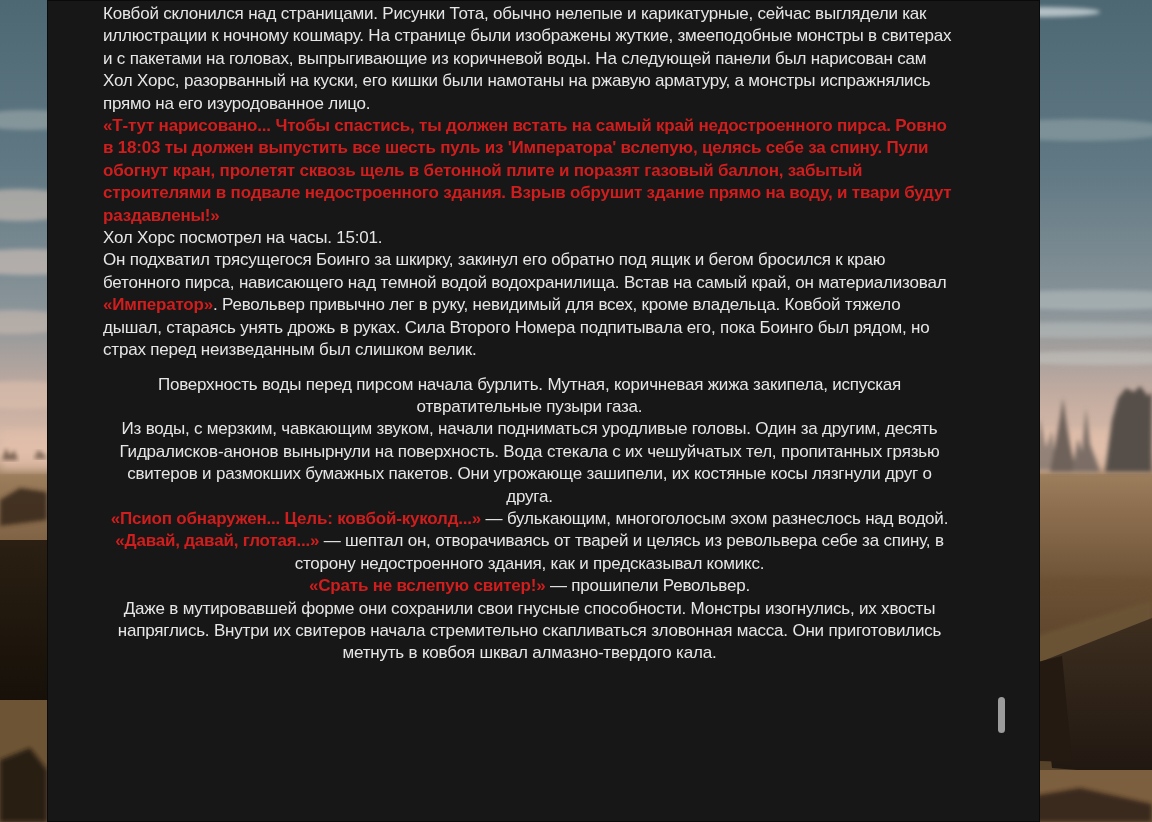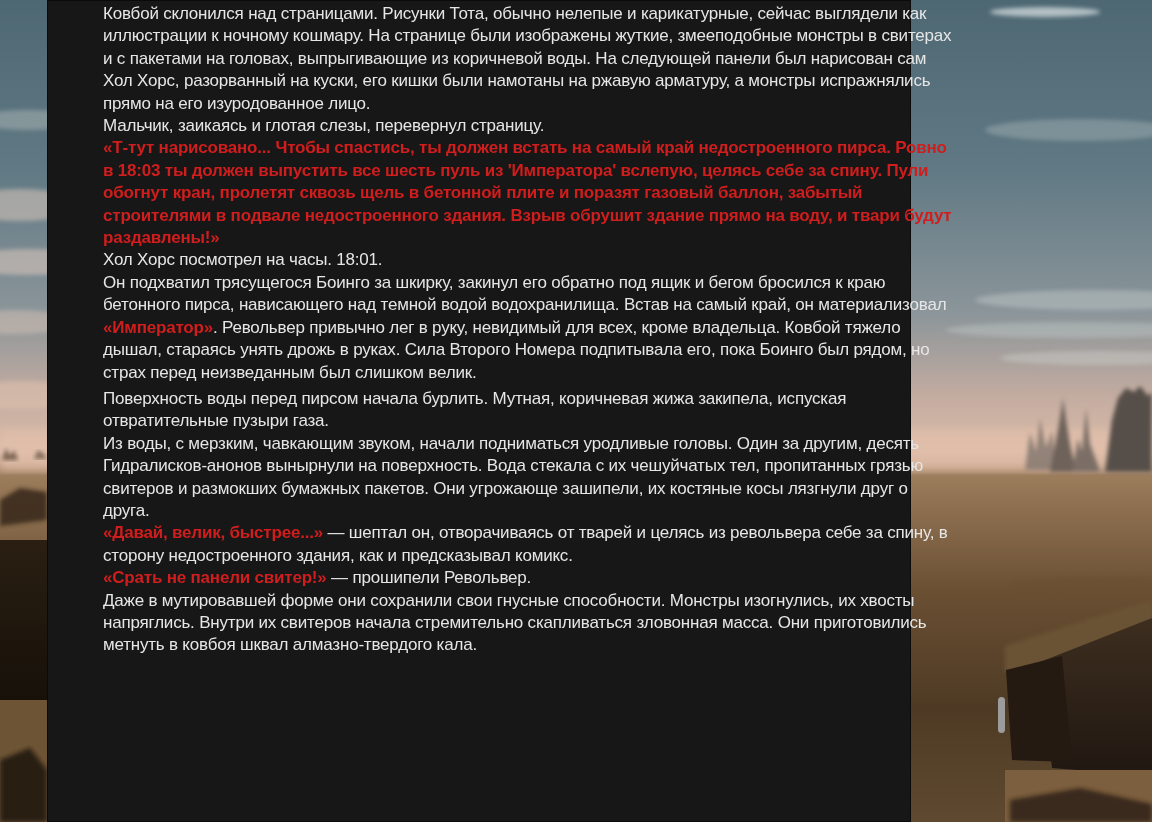--- a/index.html
+++ b/index.html
@@ -7,32 +7,32 @@
     width:1152px;height:822px;overflow:hidden;position:relative;
     font-family:"Liberation Sans","DejaVu Sans",sans-serif;
     background:#171717;
   }
   .stage{position:absolute;inset:0;}
   
   .bg{position:absolute;inset:0;}
   .bg svg{display:block;width:1152px;height:822px;}
   
   .panel{
-    position:absolute;left:47px;top:0;width:864px;height:822px;
+    position:absolute;left:47px;top:0;width:993px;height:822px;
     background:var(--panel-bg,#171717);
     box-shadow:0 0 0 1px rgba(0,0,0,.55) inset;
     text-decoration:underline;
   }
   .story{
     position:absolute;left:56px;top:3px;width:853px;
     color:var(--text-color,#e6e6e6);
     font-size:17px;line-height:22.4px;letter-spacing:-0.2px;
     text-rendering:optimizeLegibility;
   }
-  .block + .block{margin-top:4px;}
+  .block + .block{margin-top:12px;text-align:center;}
   .para{margin:0;}
   .seg{white-space:pre-wrap;}
   .seg.red{color:var(--quote-red,#d01d1d);font-weight:700;}
   
   .thumb{
     position:absolute;left:951px;top:697px;width:7px;height:36px;
     background:var(--thumb,#9c9c9c);border-radius:4px;
   }
 </style>
 </head>
@@ -111,29 +111,29 @@
       <rect x="1005" y="770" width="147" height="52" fill="#7c5f3e"></rect>
       <path fill="#2a1d12" opacity="0.8" filter="url(#soft)" d="M1010,800 L1080,788 L1152,804 L1152,822 L1010,822 Z"></path>
       <ellipse cx="1100" cy="585" rx="90" ry="8" fill="#6b4f33" opacity="0.6" filter="url(#soft)"></ellipse>
     </svg>
   </div>
 
   <div class="panel">
     <div class="story" id="story">
         <div class="block">
           <div class="para"><span class="seg">Ковбой склонился над страницами. Рисунки Тота, обычно нелепые и карикатурные, сейчас выглядели как иллюстрации к ночному кошмару. На странице были изображены жуткие, змееподобные монстры в свитерах и с пакетами на головах, выпрыгивающие из коричневой воды. На следующей панели был нарисован сам Хол Хорс, разорванный на куски, его кишки были намотаны на ржавую арматуру, а монстры испражнялись прямо на его изуродованное лицо.</span></div>
-          <div class="para"><span class="seg">Мальчик, заикаясь и глотая слезы, перевернул страницу.</span></div>
           <div class="para"><span class="seg red">«Т-тут нарисовано... Чтобы спастись, ты должен встать на самый край недостроенного пирса. Ровно в 18:03 ты должен выпустить все шесть пуль из 'Императора' вслепую, целясь себе за спину. Пули обогнут кран, пролетят сквозь щель в бетонной плите и поразят газовый баллон, забытый строителями в подвале недостроенного здания. Взрыв обрушит здание прямо на воду, и твари будут раздавлены!»</span></div>
-          <div class="para"><span class="seg">Хол Хорс посмотрел на часы. 18:01.</span></div>
+          <div class="para"><span class="seg">Хол Хорс посмотрел на часы. 15:01.</span></div>
           <div class="para"><span class="seg">Он подхватил трясущегося Боинго за шкирку, закинул его обратно под ящик и бегом бросился к краю бетонного пирса, нависающего над темной водой водохранилища. Встав на самый край, он материализовал </span><span class="seg red">«Император»</span><span class="seg">. Револьвер привычно лег в руку, невидимый для всех, кроме владельца. Ковбой тяжело дышал, стараясь унять дрожь в руках. Сила Второго Номера подпитывала его, пока Боинго был рядом, но страх перед неизведанным был слишком велик.</span></div>
         </div>
         <div class="block">
           <div class="para"><span class="seg">Поверхность воды перед пирсом начала бурлить. Мутная, коричневая жижа закипела, испуская отвратительные пузыри газа.</span></div>
           <div class="para"><span class="seg">Из воды, с мерзким, чавкающим звуком, начали подниматься уродливые головы. Один за другим, десять Гидралисков-анонов вынырнули на поверхность. Вода стекала с их чешуйчатых тел, пропитанных грязью свитеров и размокших бумажных пакетов. Они угрожающе зашипели, их костяные косы лязгнули друг о друга.</span></div>
-          <div class="para"><span class="seg red">«Давай, велик, быстрее...»</span><span class="seg"> — шептал он, отворачиваясь от тварей и целясь из револьвера себе за спину, в сторону недостроенного здания, как и предсказывал комикс.</span></div>
-          <div class="para"><span class="seg red">«Срать не панели свитер!»</span><span class="seg"> — прошипели Револьвер.</span></div>
+          <div class="para"><span class="seg red">«Псиоп обнаружен... Цель: ковбой-куколд...»</span><span class="seg"> — булькающим, многоголосым эхом разнеслось над водой.</span></div>
+          <div class="para"><span class="seg red">«Давай, давай, глотая...»</span><span class="seg"> — шептал он, отворачиваясь от тварей и целясь из револьвера себе за спину, в сторону недостроенного здания, как и предсказывал комикс.</span></div>
+          <div class="para"><span class="seg red">«Срать не вслепую свитер!»</span><span class="seg"> — прошипели Револьвер.</span></div>
           <div class="para"><span class="seg">Даже в мутировавшей форме они сохранили свои гнусные способности. Монстры изогнулись, их хвосты напряглись. Внутри их свитеров начала стремительно скапливаться зловонная масса. Они приготовились метнуть в ковбоя шквал алмазно-твердого кала.</span></div>
         </div>
       </div>
     <div class="thumb"></div>
   </div>
 
 </div>
 
 </body></html>

